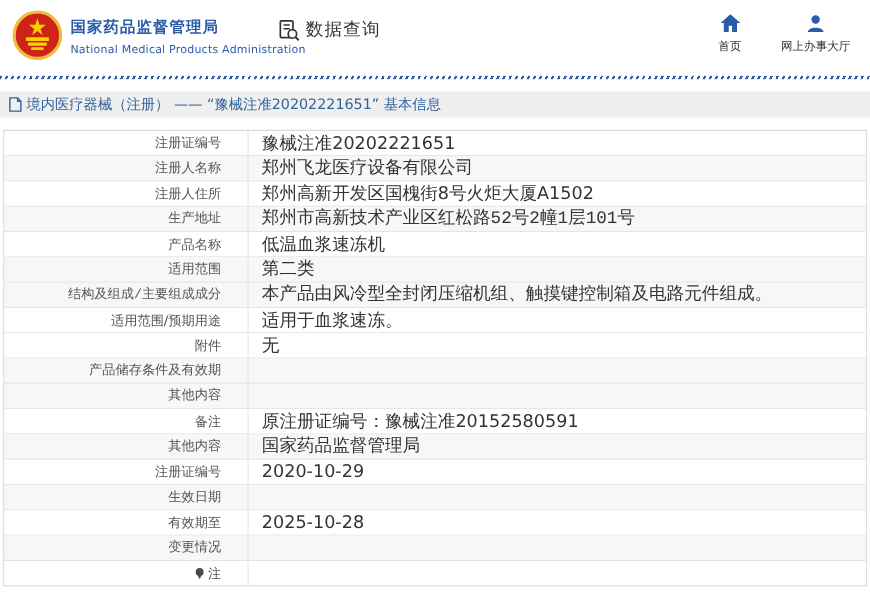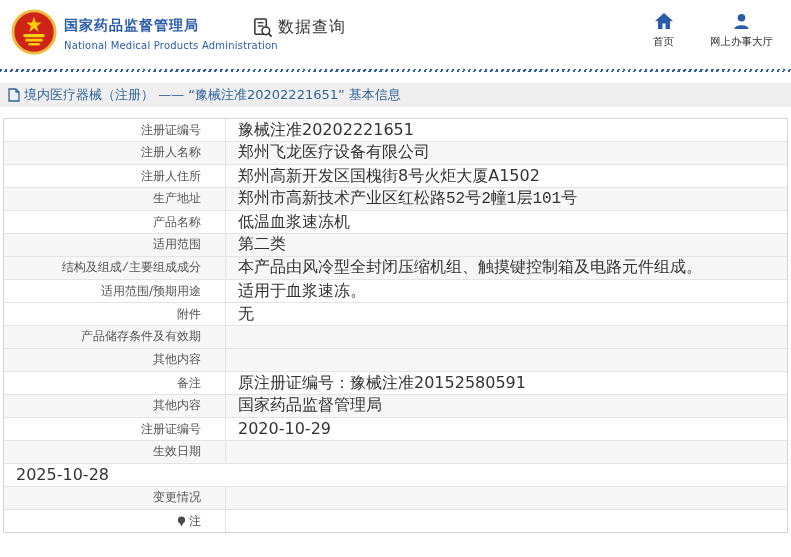--- a/index.html
+++ b/index.html
@@ -160,20 +160,21 @@
       </div>
       <div class="trow">
         <div class="tlabel">注册证编号</div>
         <div class="tvalue">2020-10-29</div>
       </div>
       <div class="trow alt">
         <div class="tlabel">生效日期</div>
         <div class="tvalue"></div>
       </div>
       <div class="trow">
+        <div class="tlabel">有效期至</div>
         <div class="tvalue">2025-10-28</div>
       </div>
       <div class="trow alt">
         <div class="tlabel">变更情况</div>
         <div class="tvalue"></div>
       </div>
       <div class="trow">
         <div class="tlabel"><svg class="pin" viewBox="0 0 9 11">
             <circle cx="4.5" cy="4" r="3.6" fill="#4a4a4a"></circle>
             <polygon points="2.5,6.5 6.5,6.5 4.5,10.5" fill="#4a4a4a"></polygon>

